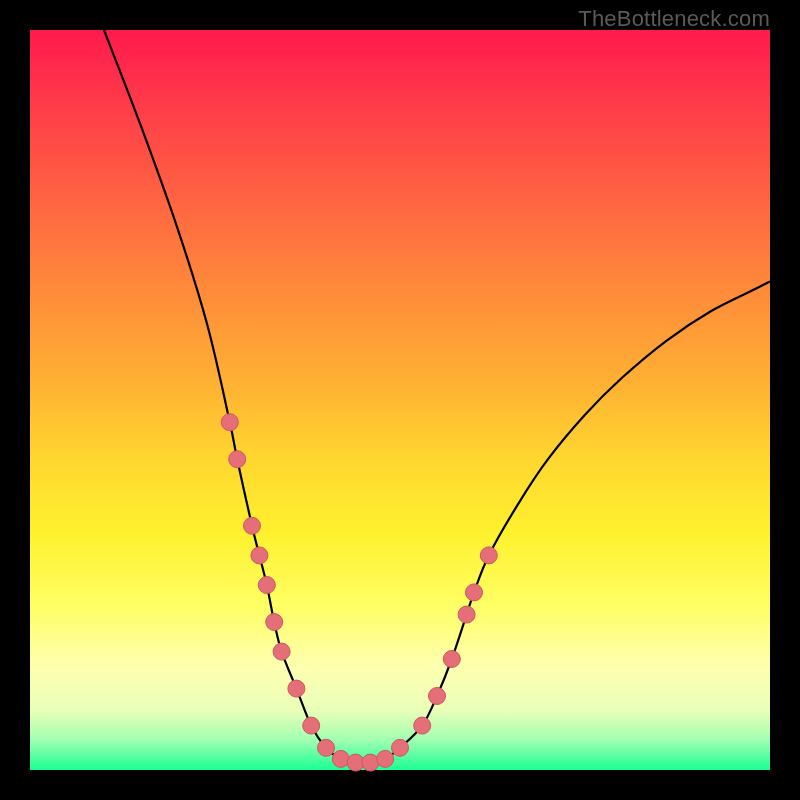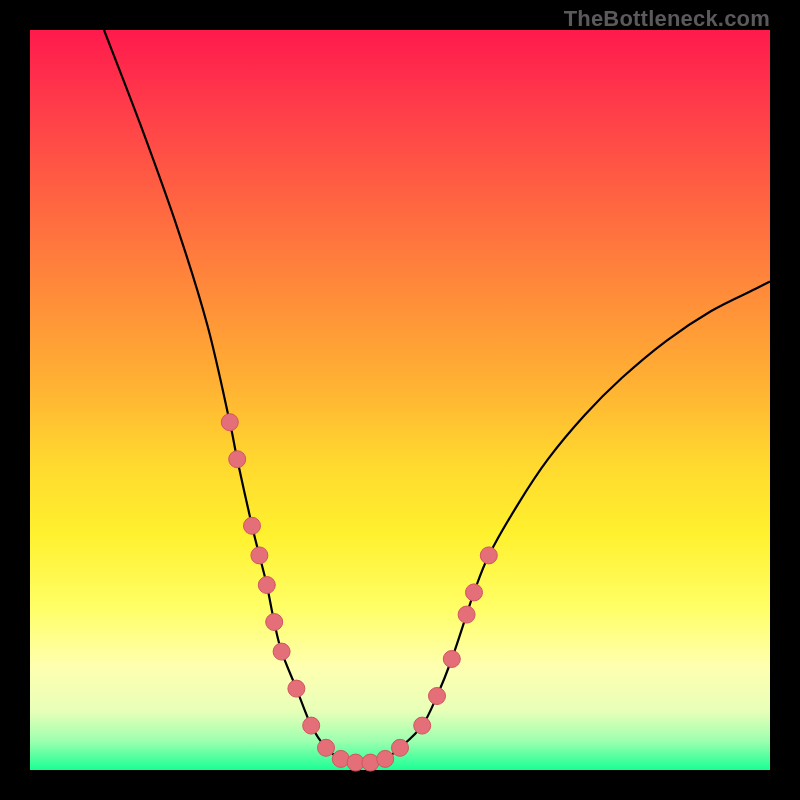--- a/index.html
+++ b/index.html
@@ -30,21 +30,21 @@
       #e8ffb8 92%,
       #9fffb0 96%,
       #1aff94 100%);
   }
   .attribution {
     position: absolute;
     top: 6px;
     right: 30px;
     color: #5a5a5a;
     font-size: 22px;
-    font-weight: 700;
+    font-weight: 400;
     letter-spacing: 0.2px;
   }
   svg.plot {
     position: absolute;
     left: 0;
     top: 0;
     width: 740px;
     height: 740px;
     overflow: visible;
   }

